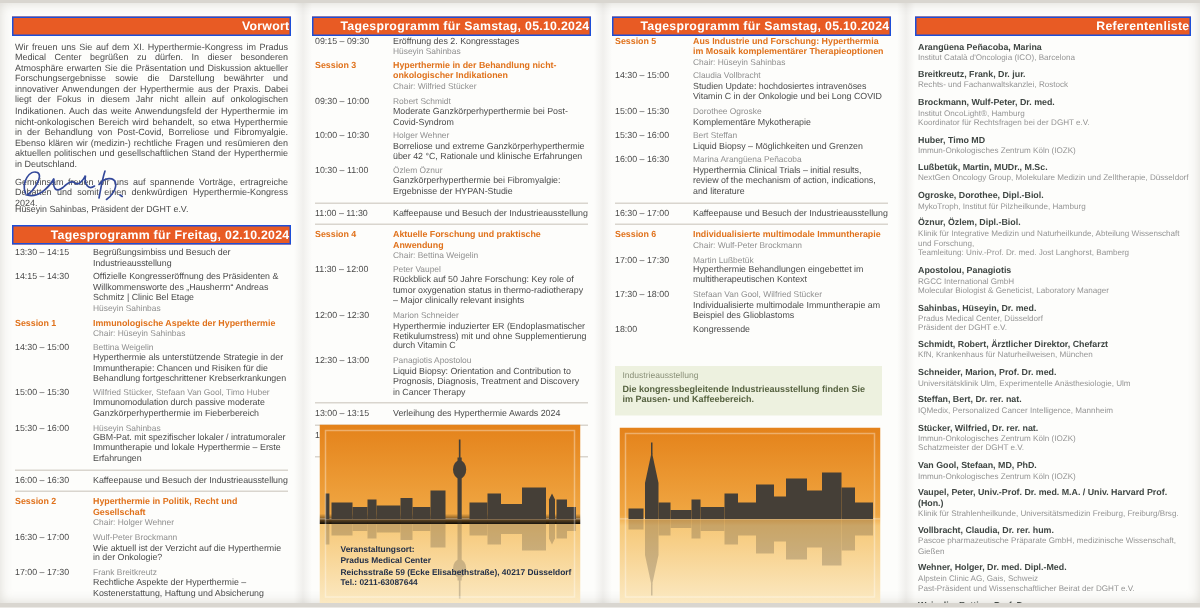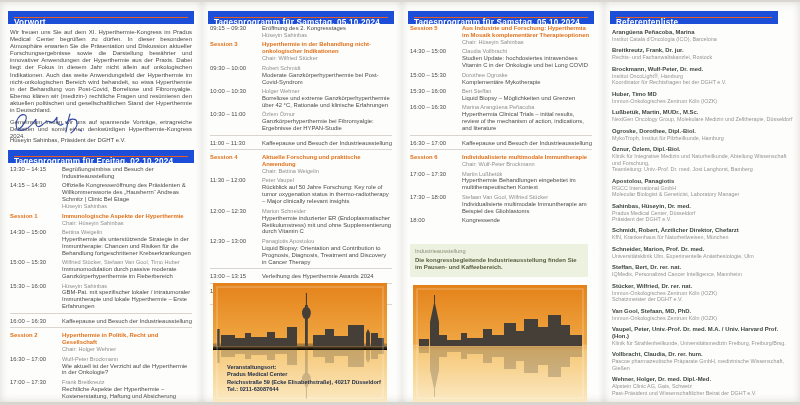--- a/index.html
+++ b/index.html
@@ -7,22 +7,22 @@
     --body-text:#4b4b4b; --muted:#8f8f8f; --rule:#d9d5ce;
     --expo-bg:#edf1df; --expo-text:#55613f; --venue-text:#233049; --ink:#34499b;
   }
   html,body{margin:0;padding:0;}
   body{width:800px;height:405px;background:#d9d6d0;font-family:"Liberation Sans","DejaVu Sans",sans-serif;overflow:hidden;}
   .sheet{position:absolute;left:0;top:2px;width:800px;height:400px;background:#fdfdfb;box-shadow:inset 0 0 8px rgba(120,110,95,.25);}
   .fold{position:absolute;top:0;bottom:0;width:12px;background:linear-gradient(90deg,rgba(0,0,0,0),rgba(90,80,70,.08),rgba(0,0,0,0));}
   .panel{position:absolute;top:0;height:400px;width:186px;overflow:hidden;}
   #panel-vorwort{left:8px;}  #panel-sat-am{left:208px;}
   #panel-sat-pm{left:408px;} #panel-speakers{left:610px;}
-  .bar{position:absolute;left:0;width:186px;height:13px;background:var(--header-bg);border:6px solid #1d4ed8;box-sizing:border-box;
-       color:var(--header-text);font-weight:bold;font-size:8.2px;line-height:11px;text-align:left;white-space:nowrap;letter-spacing:.2px;}
+  .bar{position:absolute;left:0;width:186px;height:13px;background:var(--header-bg);border:1px solid #1d4ed8;box-sizing:border-box;
+       color:var(--header-text);font-weight:bold;font-size:8.2px;line-height:11px;text-align:right;white-space:nowrap;letter-spacing:.2px;}
   .vorwort-text{position:absolute;left:2px;top:27px;width:182px;font-size:6px;line-height:7.1px;color:var(--body-text);text-align:justify;}
   .vorwort-text p{margin:0 0 5px 0;}
   .sig-wrap{position:absolute;left:2px;top:106px;}
   .sig-caption{position:absolute;left:2px;top:135px;font-size:5.9px;color:var(--body-text);}
   .rows{position:absolute;left:2px;width:182px;}
   #friday-rows{top:164px;} #satam-rows,#satpm-rows{top:23px;}
   .prog-row{display:grid;grid-template-columns:46px 1fr;column-gap:6px;margin-bottom:2.6px;font-size:5.9px;line-height:6.9px;color:var(--body-text);}
   .cell-time{white-space:nowrap;}
   .session-label{color:var(--session);font-weight:bold;}
   .session-title{color:var(--session);font-weight:bold;}
@@ -386,21 +386,21 @@
         <rect width="174" height="117" fill="url(#g2)"></rect>
         <use href="#sky2" transform="translate(0,122) scale(1,-1)" opacity=".25"></use>
         <rect y="60.4" width="174" height="1" fill="#ffffff" opacity=".3"></rect>
         <use href="#sky2"></use>
         <rect x="4" y="4" width="166" height="109" fill="none" stroke="#ffffff" opacity=".35"></rect>
       </svg>
     </div>
   </section>
 
   <section class="panel" id="panel-speakers">
-    <div class="bar" style="top:9px;width:168px">Referentenliste</div>
+    <div class="bar" style="top:9px;width:184px">Referentenliste</div>
     <div class="speaker-list" id="speaker-list">
         <div class="speaker-entry">
           <div class="speaker-name">Arangüena Peñacoba, Marina</div>
           <div class="speaker-aff">Institut Català d'Oncologia (ICO), Barcelona</div>
         </div>
         <div class="speaker-entry">
           <div class="speaker-name">Breitkreutz, Frank, Dr. jur.</div>
           <div class="speaker-aff">Rechts- und Fachanwaltskanzlei, Rostock</div>
         </div>
         <div class="speaker-entry">

